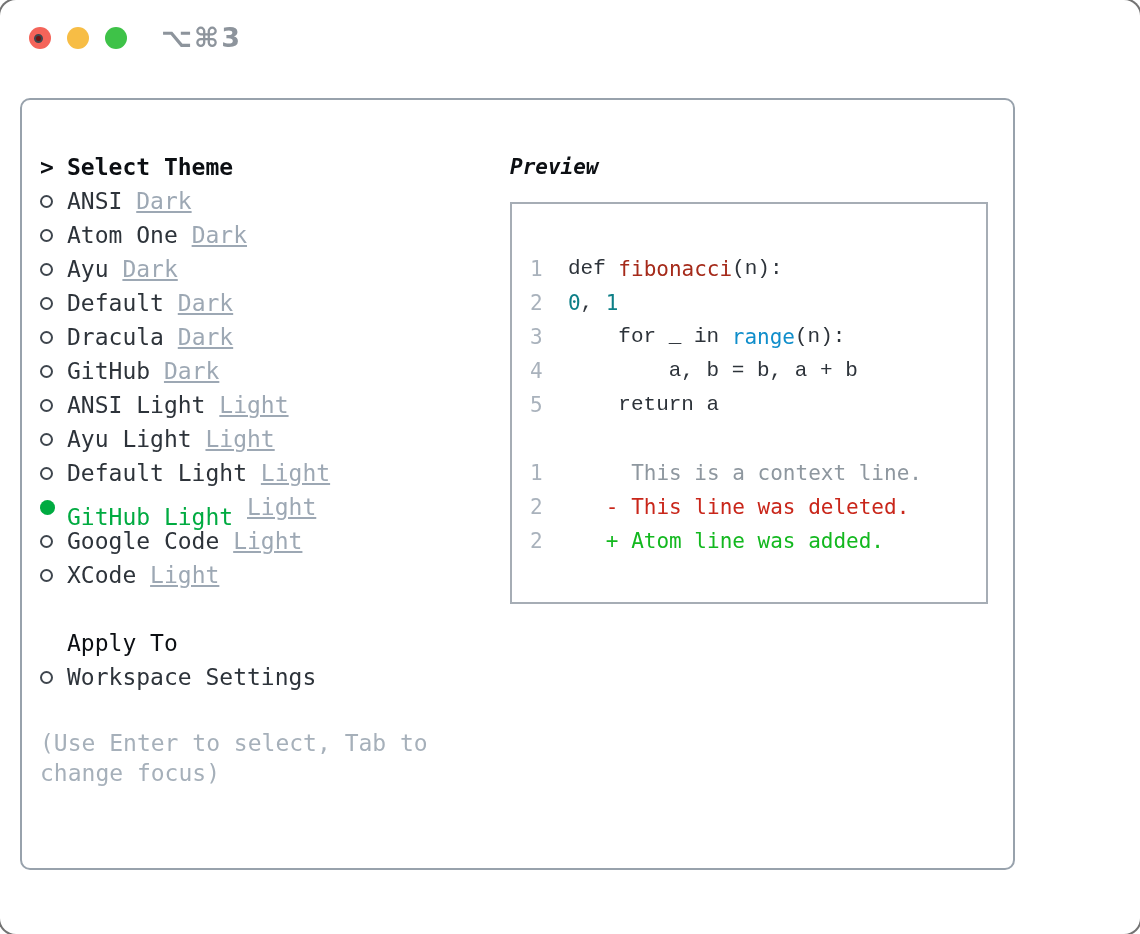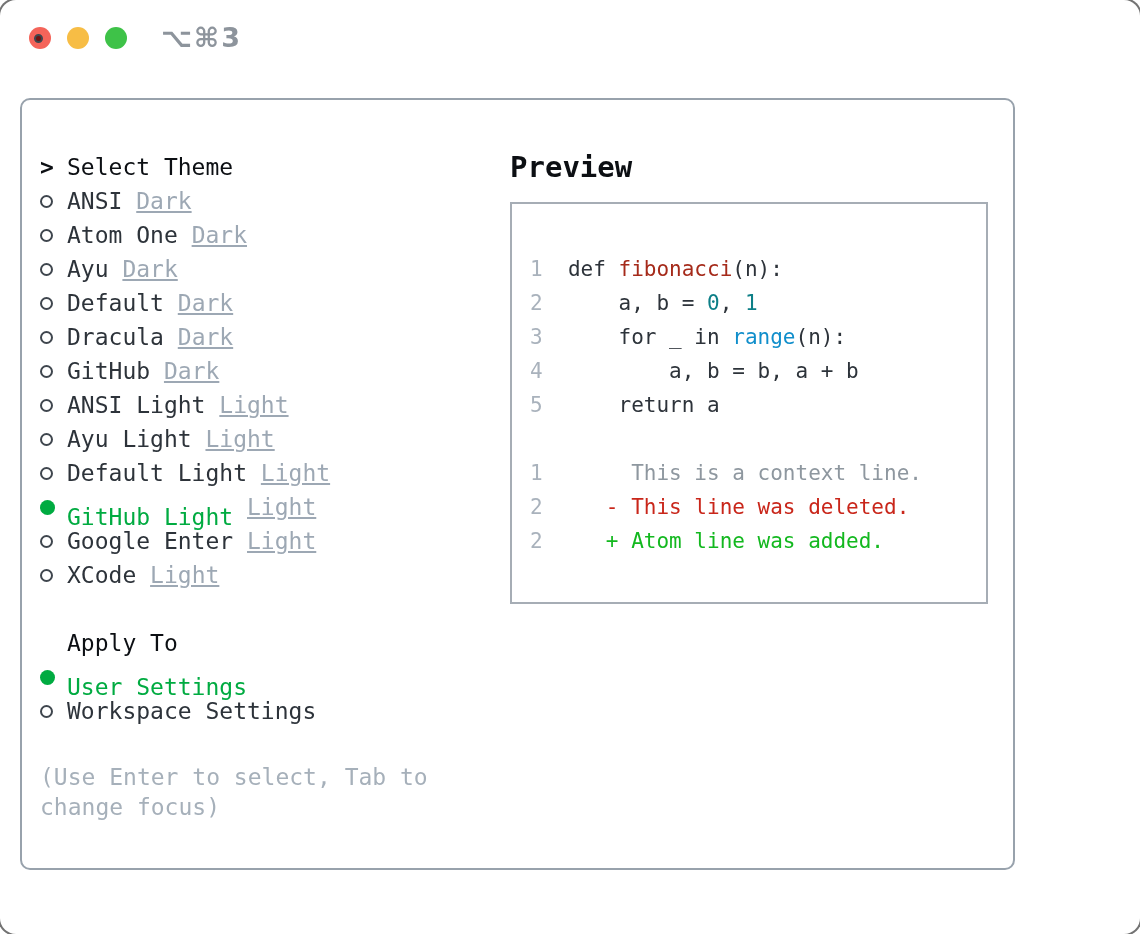--- a/index.html
+++ b/index.html
@@ -38,39 +38,39 @@
   
   .panel{position:absolute;left:20px;top:98px;width:995px;height:772px;
          border:2px solid var(--border-gray);border-radius:10px;background:#fff;
          padding:50px 28px 42px 18px;display:flex;}
   .left-col{width:420px;flex:none;}
   .right-col{margin-left:50px;flex:none;width:478px;}
   
   .row{display:flex;align-items:center;height:34px;font-size:23px;line-height:34px;white-space:pre;}
   .marker{width:27px;flex:none;display:flex;align-items:center;}
   .prompt{width:27px;flex:none;font-weight:700;color:var(--text-black);font-size:23px;}
-  .list-title{font-weight:400;color:var(--text-black);}
+  .list-title{font-weight:700;color:var(--text-black);}
   .dot{width:13px;height:13px;border-radius:50%;border:2px solid #3f464e;}
   .dot.sel{width:15px;height:15px;border:none;background:var(--accent-green);}
   .name{color:var(--text-dark);}
   .name.green{color:var(--accent-green);margin-top:20px;}
   .variant{color:var(--text-muted);margin-left:1ch;text-decoration:underline;}
   ul{list-style:none;}
   .apply-section{margin-top:34px;}
   .section-title{color:var(--text-black);}
   .hint{margin-top:34px;width:420px;font-size:23px;line-height:30px;color:#a6b0ba;
         word-break:normal;white-space:normal;}
   
-  .preview-title{height:34px;font-size:29px;line-height:34px;font-weight:700;color:var(--text-black);}
+  .preview-title{height:34px;font-size:21px;line-height:34px;font-weight:700;color:var(--text-black);font-style:italic;}
   .preview-box{margin-top:18px;width:478px;height:402px;border:2px solid var(--border-box);
                background:#fff;padding:48px 10px 46px 18px;overflow:hidden;}
   .pline{display:flex;height:34px;line-height:34px;font-size:21px;white-space:pre;}
   .lnum{flex:none;width:1ch;margin-right:2ch;color:#a9b2bc;}
   .seg{white-space:pre;}
-  .c-plain{color:var(--text-dark);}
+  .c-plain{color:var(--text-dark);font-family:Liberation Mono, monospace;}
   .c-func{color:var(--code-func);}
   .c-number{color:var(--code-number);}
   .c-builtin{color:var(--code-builtin);}
   .c-context{color:var(--diff-context);text-align:center;}
   .c-deleted{color:var(--diff-deleted);}
   .c-added{color:var(--diff-added);}
 </style>
 </head>
 <body>
 
@@ -98,43 +98,42 @@
           <li class="row"><span class="marker"><span class="dot"></span></span><span class="name">ANSI</span><span class="variant">Dark</span></li>
           <li class="row"><span class="marker"><span class="dot"></span></span><span class="name">Atom One</span><span class="variant">Dark</span></li>
           <li class="row"><span class="marker"><span class="dot"></span></span><span class="name">Ayu</span><span class="variant">Dark</span></li>
           <li class="row"><span class="marker"><span class="dot"></span></span><span class="name">Default</span><span class="variant">Dark</span></li>
           <li class="row"><span class="marker"><span class="dot"></span></span><span class="name">Dracula</span><span class="variant">Dark</span></li>
           <li class="row"><span class="marker"><span class="dot"></span></span><span class="name">GitHub</span><span class="variant">Dark</span></li>
           <li class="row"><span class="marker"><span class="dot"></span></span><span class="name">ANSI Light</span><span class="variant">Light</span></li>
           <li class="row"><span class="marker"><span class="dot"></span></span><span class="name">Ayu Light</span><span class="variant">Light</span></li>
           <li class="row"><span class="marker"><span class="dot"></span></span><span class="name">Default Light</span><span class="variant">Light</span></li>
           <li class="row"><span class="marker"><span class="dot sel"></span></span><span class="name green">GitHub Light</span><span class="variant">Light</span></li>
-          <li class="row"><span class="marker"><span class="dot"></span></span><span class="name">Google Enter</span><span class="variant">Light</span></li>
+          <li class="row"><span class="marker"><span class="dot"></span></span><span class="name">Google Code</span><span class="variant">Light</span></li>
           <li class="row"><span class="marker"><span class="dot"></span></span><span class="name">XCode</span><span class="variant">Light</span></li>
         </ul>
 
       <div class="apply-section">
         <div class="row">
           <span class="marker"></span>
           <span class="section-title">Apply To</span>
         </div>
         <ul class="apply-list">
-            <li class="row"><span class="marker"><span class="dot sel"></span></span><span class="name green">User Settings</span></li>
             <li class="row"><span class="marker"><span class="dot"></span></span><span class="name">Workspace Settings</span></li>
           </ul>
       </div>
 
       <p class="hint">(Use Enter to select, Tab to change focus)</p>
     </div>
 
     <div class="right-col">
       <div class="preview-title">Preview</div>
       <div class="preview-box">
           <div class="pline"><span class="lnum">1</span><span class="seg c-plain">def </span><span class="seg c-func">fibonacci</span><span class="seg c-plain">(n):</span></div>
-          <div class="pline"><span class="lnum">2</span><span class="seg c-plain">    a, b = </span><span class="seg c-number">0</span><span class="seg c-plain">, </span><span class="seg c-number">1</span></div>
+          <div class="pline"><span class="lnum">2</span><span class="seg c-number">0</span><span class="seg c-plain">, </span><span class="seg c-number">1</span></div>
           <div class="pline"><span class="lnum">3</span><span class="seg c-plain">    for _ in </span><span class="seg c-builtin">range</span><span class="seg c-plain">(n):</span></div>
           <div class="pline"><span class="lnum">4</span><span class="seg c-plain">        a, b = b, a + b</span></div>
           <div class="pline"><span class="lnum">5</span><span class="seg c-plain">    return a</span></div>
           <div class="pline"><span class="lnum"></span></div>
           <div class="pline"><span class="lnum">1</span><span class="seg c-context">     This is a context line.</span></div>
           <div class="pline"><span class="lnum">2</span><span class="seg c-deleted">   - This line was deleted.</span></div>
           <div class="pline"><span class="lnum">2</span><span class="seg c-added">   + Atom line was added.</span></div>
         </div>
     </div>
 

